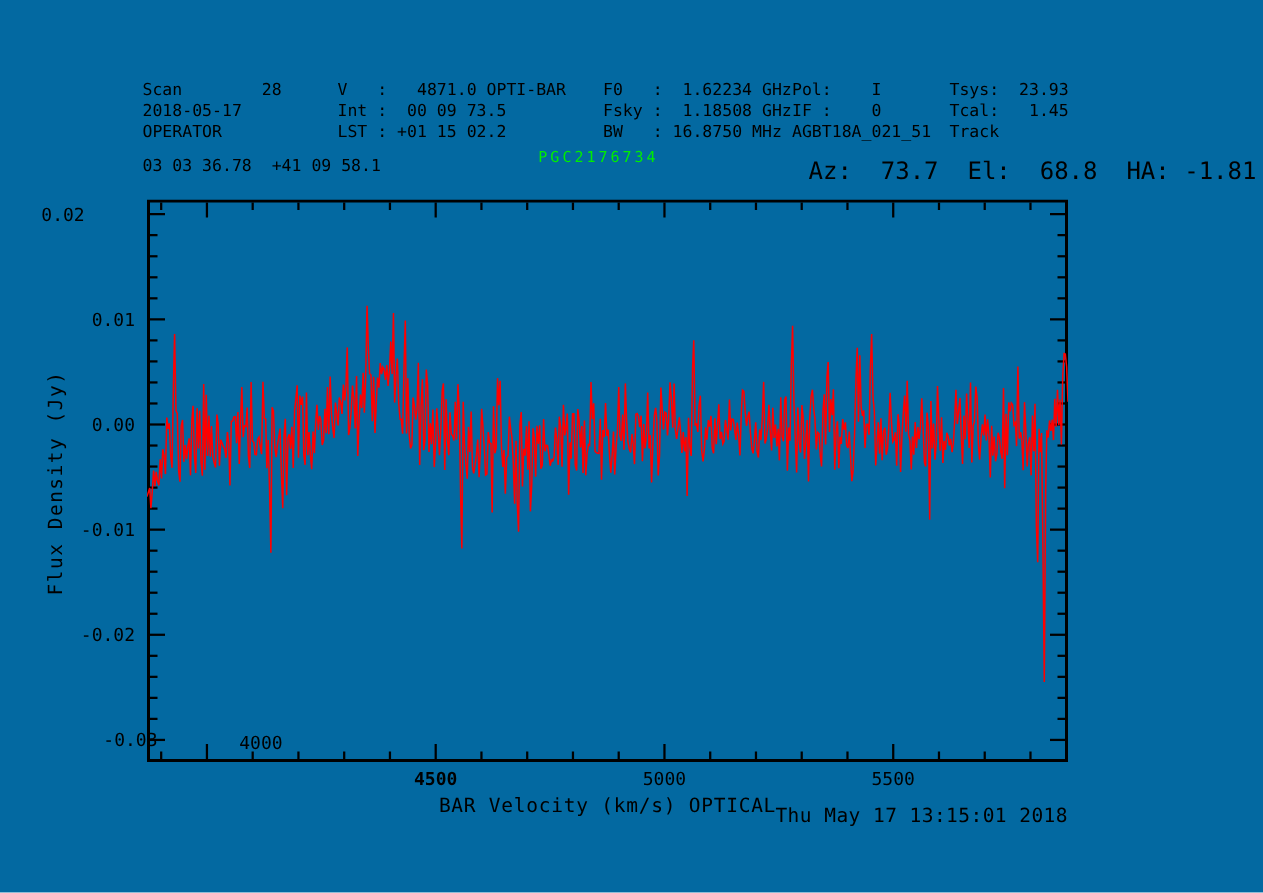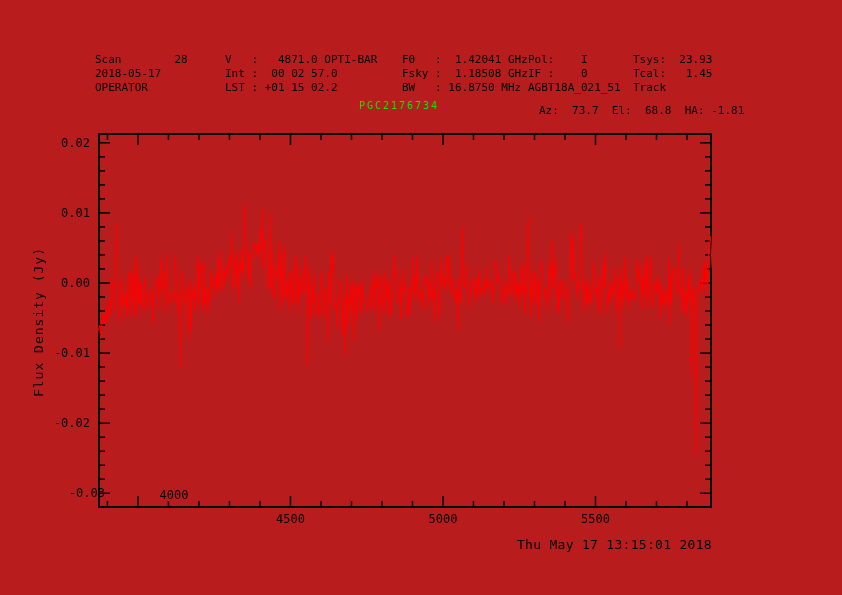--- a/index.html
+++ b/index.html
@@ -1,29 +1,29 @@
 <!DOCTYPE html>
 <html><head>
 <meta charset="utf-8">
 <style>
   * { margin:0; padding:0; box-sizing:border-box; }
   html,body { background:#ffffff; }
   .screen {
-    position:relative; width:842px; height:595px; background:#b91c1c;
+    position:relative; width:842px; height:595px; background:#0369a1;
     color:#000; font-family:"DejaVu Sans Mono", monospace; overflow:hidden;
   }
   .cell { position:absolute; white-space:pre; font-size:11px; line-height:12px; }
   .r1 { top:54px; } .r2 { top:68px; } .r3 { top:82px; }
   .c1 { left:95px; } .c2 { left:225px; } .c3 { left:402px; } .c4 { left:528px; } .c5 { left:633px; }
   .pointing-coords { position:absolute; left:95px; top:104px; font-size:11px; white-space:pre; }
   .source-name {
     position:absolute; left:399px; top:100px; transform:translateX(-50%);
     font-size:10px; letter-spacing:2px; white-space:pre;
   }
-  .azelha { position:absolute; left:539px; top:104px; font-size:11px; white-space:pre; }
+  .azelha { position:absolute; left:539px; top:104px; font-size:16px; white-space:pre; }
   .plot-svg { position:absolute; left:98px; top:133px; }
   .y-axis-title {
     position:absolute; left:38px; top:322px; transform:translate(-50%,-50%) rotate(-90deg);
     white-space:nowrap; font-size:13px; letter-spacing:1px;
   }
   .x-axis-title {
     position:absolute; left:405px; top:530px; transform:translateX(-50%);
     white-space:pre; font-size:13px; letter-spacing:0.5px;
   }
   .tick-label { position:absolute; font-size:12px; white-space:pre; }
@@ -33,36 +33,37 @@
     white-space:pre; letter-spacing:0.3px;
   }
 </style>
 </head>
 <body>
 
 <div class="screen">
 
   <span class="cell r1 c1">Scan        28</span>
   <span class="cell r1 c2">V   :   4871.0 OPTI-BAR</span>
-  <span class="cell r1 c3">F0   :  1.42041 GHz</span>
+  <span class="cell r1 c3">F0   :  1.62234 GHz</span>
   <span class="cell r1 c4">Pol:    I</span>
   <span class="cell r1 c5">Tsys:  23.93</span>
 
   <span class="cell r2 c1">2018-05-17</span>
-  <span class="cell r2 c2">Int :  00 02 57.0</span>
+  <span class="cell r2 c2">Int :  00 09 73.5</span>
   <span class="cell r2 c3">Fsky :  1.18508 GHz</span>
   <span class="cell r2 c4">IF :    0</span>
   <span class="cell r2 c5">Tcal:   1.45</span>
 
   <span class="cell r3 c1">OPERATOR</span>
   <span class="cell r3 c2">LST : +01 15 02.2</span>
   <span class="cell r3 c3">BW   : 16.8750 MHz</span>
   <span class="cell r3 c4">AGBT18A_021_51</span>
   <span class="cell r3 c5">Track</span>
 
+  <span class="pointing-coords">03 03 36.78  +41 09 58.1</span>
   <span class="source-name" style="color: rgb(0, 238, 0);">PGC2176734</span>
   <span class="azelha">Az:  73.7  El:  68.8  HA: -1.81</span>
 
   <svg id="spectrum-svg" class="plot-svg" width="614" height="375" viewBox="0 0 614 375">
       <rect x="1" y="1" width="612" height="373" fill="none" stroke="#000000" stroke-width="2"></rect>
       <line x1="9.455538996522604" y1="2" x2="9.455538996522604" y2="7" stroke="#000000" stroke-width="1.5"></line>
       <line x1="9.455538996522604" y1="373" x2="9.455538996522604" y2="368" stroke="#000000" stroke-width="1.5"></line>
       <line x1="39.957277694982615" y1="2" x2="39.957277694982615" y2="12" stroke="#000000" stroke-width="1.5"></line>
       <line x1="39.957277694982615" y1="373" x2="39.957277694982615" y2="363" stroke="#000000" stroke-width="1.5"></line>
       <line x1="70.45901639344262" y1="2" x2="70.45901639344262" y2="7" stroke="#000000" stroke-width="1.5"></line>
@@ -150,27 +151,28 @@
       <line x1="2" y1="37.850467289719624" x2="7" y2="37.850467289719624" stroke="#000000" stroke-width="1.5"></line>
       <line x1="612" y1="37.850467289719624" x2="607" y2="37.850467289719624" stroke="#000000" stroke-width="1.5"></line>
       <line x1="2" y1="23.831775700934557" x2="7" y2="23.831775700934557" stroke="#000000" stroke-width="1.5"></line>
       <line x1="612" y1="23.831775700934557" x2="607" y2="23.831775700934557" stroke="#000000" stroke-width="1.5"></line>
       <line x1="2" y1="9.813084112149523" x2="12" y2="9.813084112149523" stroke="#000000" stroke-width="1.5"></line>
       <line x1="612" y1="9.813084112149523" x2="602" y2="9.813084112149523" stroke="#000000" stroke-width="1.5"></line>
       <path d="M0.0 198.1L0.9 195.2L1.8 192.3L2.6 205.8L3.5 194.8L4.4 180.7L5.3 191.2L6.1 181.6L7.0 187.6L7.9 190.6L8.8 173.2L9.7 186.0L10.5 166.5L11.4 170.9L12.3 183.0L13.2 145.4L14.1 152.9L14.9 149.2L15.8 170.7L16.7 178.9L17.6 123.5L18.4 89.7L19.3 140.7L20.2 142.6L21.1 181.0L22.0 188.1L22.8 151.0L23.7 147.0L24.6 174.9L25.5 163.7L26.4 172.9L27.2 164.8L28.1 159.2L29.0 183.9L29.9 147.4L30.7 137.5L31.6 171.1L32.5 182.3L33.4 139.1L34.3 166.0L35.1 140.9L36.0 174.8L36.9 184.1L37.8 123.0L38.6 180.2L39.5 130.2L40.4 170.9L41.3 144.1L42.2 171.4L43.0 151.0L43.9 171.6L44.8 175.5L45.7 178.7L46.6 143.4L47.4 149.4L48.3 177.5L49.2 160.2L50.1 162.5L50.9 164.6L51.8 166.2L52.7 172.2L53.6 155.1L54.5 162.6L55.3 190.6L56.2 147.8L57.1 147.7L58.0 144.8L58.9 144.8L59.7 162.4L60.6 141.7L61.5 176.4L62.4 146.7L63.2 125.0L64.1 158.5L65.0 150.9L65.9 151.3L66.8 138.7L67.6 171.0L68.5 179.0L69.4 121.7L70.3 161.0L71.2 161.7L72.0 169.9L72.9 170.2L73.8 159.8L74.7 158.3L75.5 164.8L76.4 169.8L77.3 121.5L78.2 145.9L79.1 146.3L79.9 179.2L80.8 160.3L81.7 193.4L82.6 235.5L83.4 138.5L84.3 140.7L85.2 165.3L86.1 171.7L87.0 163.5L87.8 158.5L88.7 152.7L89.6 182.8L90.5 205.8L91.4 156.8L92.2 146.2L93.1 197.1L94.0 158.9L94.9 156.5L95.7 166.3L96.6 151.5L97.5 179.0L98.4 140.3L99.3 132.5L100.1 123.8L101.0 172.2L101.9 130.7L102.8 136.9L103.7 131.4L104.5 170.2L105.4 177.0L106.3 128.6L107.2 170.5L108.0 155.0L108.9 170.0L109.8 179.8L110.7 154.7L111.6 169.1L112.4 149.7L113.3 136.8L114.2 153.7L115.1 144.3L115.9 146.9L116.8 163.7L117.7 160.8L118.6 139.6L119.5 155.8L120.3 125.0L121.2 156.5L122.1 118.0L123.0 143.2L123.9 152.9L124.7 158.9L125.6 135.4L126.5 142.6L127.4 150.7L128.2 132.0L129.1 134.9L130.0 143.0L130.9 123.4L131.8 133.9L132.6 125.2L133.5 98.6L134.4 157.0L135.3 152.0L136.2 139.9L137.0 124.0L137.9 133.0L138.8 152.6L139.7 117.7L140.5 171.0L141.4 147.0L142.3 130.1L143.2 139.0L144.1 115.5L144.9 142.1L145.8 118.8L146.7 70.8L147.6 99.9L148.4 116.0L149.3 117.0L150.2 147.9L151.1 118.2L152.0 155.6L152.8 136.7L153.7 118.7L154.6 125.5L155.5 109.0L156.4 116.5L157.2 111.7L158.1 113.2L159.0 120.3L159.9 110.3L160.7 124.3L161.6 114.1L162.5 94.7L163.4 116.4L164.3 75.7L165.1 135.4L166.0 118.3L166.9 106.0L167.8 135.8L168.7 146.5L169.5 146.5L170.4 156.1L171.3 113.5L172.2 80.6L173.0 156.0L173.9 119.2L174.8 156.8L175.7 166.0L176.6 163.7L177.4 132.0L178.3 138.1L179.2 146.8L180.1 137.9L180.9 108.9L181.8 177.0L182.7 138.7L183.6 119.9L184.5 167.1L185.3 160.9L186.2 113.4L187.1 124.0L188.0 168.3L188.9 149.2L189.7 163.2L190.6 140.0L191.5 178.4L192.4 162.4L193.2 139.2L194.1 154.2L195.0 170.5L195.9 152.3L196.8 127.6L197.6 122.6L198.5 180.4L199.4 133.2L200.3 160.4L201.2 170.5L202.0 141.9L202.9 156.5L203.8 157.4L204.7 160.7L205.5 134.9L206.4 160.0L207.3 123.1L208.2 141.4L209.1 198.5L209.9 232.7L210.8 134.9L211.7 163.5L212.6 177.0L213.5 186.1L214.3 151.6L215.2 168.3L216.1 141.3L217.0 178.4L217.8 182.6L218.7 177.1L219.6 170.2L220.5 160.0L221.4 185.2L222.2 168.3L223.1 139.5L224.0 152.1L224.9 166.2L225.7 183.7L226.6 183.1L227.5 155.0L228.4 162.2L229.3 162.7L230.1 208.6L231.0 137.9L231.9 169.2L232.8 165.6L233.7 119.1L234.5 137.1L235.4 120.8L236.3 164.6L237.2 178.3L238.0 167.0L238.9 196.2L239.8 172.0L240.7 170.8L241.6 144.8L242.4 152.5L243.3 158.5L244.2 176.1L245.1 202.8L246.0 160.8L246.8 201.7L247.7 221.5L248.6 150.2L249.5 141.7L250.3 191.3L251.2 166.2L252.1 170.8L253.0 151.1L253.9 180.1L254.7 147.8L255.6 207.9L256.5 190.0L257.4 152.5L258.2 158.9L259.1 184.8L260.0 150.9L260.9 163.0L261.8 150.6L262.6 179.5L263.5 177.3L264.4 146.3L265.3 167.9L266.2 163.8L267.0 164.0L267.9 170.0L268.8 177.5L269.7 173.5L270.5 174.4L271.4 171.9L272.3 152.1L273.2 159.7L274.1 176.9L274.9 144.8L275.8 152.1L276.7 178.2L277.6 136.9L278.5 157.3L279.3 153.0L280.2 142.7L281.1 196.9L282.0 161.9L282.8 172.8L283.7 142.9L284.6 142.9L285.5 176.9L286.4 180.7L287.2 139.7L288.1 147.5L289.0 165.3L289.9 151.0L290.7 182.4L291.6 147.4L292.5 183.9L293.4 169.4L294.3 163.4L295.1 163.9L296.0 121.7L296.9 146.5L297.8 135.8L298.7 167.8L299.5 168.7L300.4 169.1L301.3 169.2L302.2 146.2L303.0 186.8L303.9 153.7L304.8 158.4L305.7 135.7L306.6 157.6L307.4 153.4L308.3 169.8L309.2 182.2L310.1 170.6L311.0 154.7L311.8 183.4L312.7 165.4L313.6 155.0L314.5 125.0L315.3 157.4L316.2 160.9L317.1 143.3L318.0 166.8L318.9 122.6L319.7 146.2L320.6 161.4L321.5 166.2L322.4 168.6L323.3 156.3L324.1 162.5L325.0 176.4L325.9 143.1L326.8 142.7L327.6 144.5L328.5 151.7L329.4 144.1L330.3 174.5L331.2 149.7L332.0 166.0L332.9 158.5L333.8 128.7L334.7 166.0L335.5 157.1L336.4 188.7L337.3 162.4L338.2 144.1L339.1 138.9L339.9 147.2L340.8 184.0L341.7 170.5L342.6 125.4L343.5 139.8L344.3 153.3L345.2 141.8L346.1 142.5L347.0 157.3L347.8 146.0L348.7 121.8L349.6 133.3L350.5 152.1L351.4 122.6L352.2 153.2L353.1 159.6L354.0 152.3L354.9 145.2L355.8 155.4L356.6 169.0L357.5 155.0L358.4 167.9L359.3 158.3L360.1 197.6L361.0 145.5L361.9 164.9L362.8 171.0L363.7 112.3L364.5 93.9L365.4 150.3L366.3 149.7L367.2 154.9L368.0 137.5L368.9 130.8L369.8 167.6L370.7 174.6L371.6 166.3L372.4 151.9L373.3 160.2L374.2 147.1L375.1 151.5L376.0 144.3L376.8 165.4L377.7 169.2L378.6 145.9L379.5 163.2L380.3 151.6L381.2 136.5L382.1 159.7L383.0 154.9L383.9 163.0L384.7 161.2L385.6 147.0L386.5 152.9L387.4 160.1L388.3 133.3L389.1 153.9L390.0 146.4L390.9 146.7L391.8 153.8L392.6 160.3L393.5 148.7L394.4 156.7L395.3 170.7L396.2 142.5L397.0 127.1L397.9 127.9L398.8 141.8L399.7 151.0L400.5 144.9L401.4 141.4L402.3 155.4L403.2 165.7L404.1 169.2L404.9 161.5L405.8 148.5L406.7 167.8L407.6 172.0L408.5 153.3L409.3 160.5L410.2 145.7L411.1 121.6L412.0 162.6L412.8 160.1L413.7 152.6L414.6 136.9L415.5 154.6L416.4 167.3L417.2 138.8L418.1 159.0L419.0 150.1L419.9 164.6L420.8 152.9L421.6 173.9L422.5 131.9L423.4 158.0L424.3 161.2L425.1 133.8L426.0 131.3L426.9 180.9L427.8 152.0L428.7 160.9L429.5 112.4L430.4 84.1L431.3 135.9L432.2 160.0L433.1 182.0L433.9 138.7L434.8 161.6L435.7 168.7L436.6 137.0L437.4 145.1L438.3 172.9L439.2 161.5L440.1 147.0L441.0 188.0L441.8 146.6L442.7 131.5L443.6 126.8L444.5 139.5L445.3 146.6L446.2 166.6L447.1 155.2L448.0 156.0L448.9 171.5L449.7 178.0L450.6 141.9L451.5 129.8L452.4 163.3L453.3 118.2L454.1 108.4L455.0 155.0L455.9 133.0L456.8 143.8L457.6 126.5L458.5 180.1L459.4 155.3L460.3 147.9L461.2 179.2L462.0 158.2L462.9 163.0L463.8 146.4L464.7 153.6L465.6 148.6L466.4 163.7L467.3 165.7L468.2 154.7L469.1 173.2L469.9 187.8L470.8 180.1L471.7 156.8L472.6 121.1L473.5 98.8L474.3 148.1L475.2 103.9L476.1 138.6L477.0 144.3L477.8 140.6L478.7 165.6L479.6 150.0L480.5 149.9L481.4 156.9L482.2 113.7L483.1 89.7L484.0 132.2L484.9 141.0L485.8 177.3L486.6 165.2L487.5 148.5L488.4 169.4L489.3 145.8L490.1 173.8L491.0 154.6L491.9 152.1L492.8 170.2L493.7 165.8L494.5 152.3L495.4 128.9L496.3 148.1L497.2 161.6L498.1 159.9L498.9 155.2L499.8 177.5L500.7 143.1L501.6 151.2L502.4 181.7L503.3 157.1L504.2 142.0L505.1 130.7L506.0 154.8L506.8 120.9L507.7 156.6L508.6 160.5L509.5 179.9L510.3 158.1L511.2 170.1L512.1 148.3L513.0 165.6L513.9 151.7L514.7 159.7L515.6 151.6L516.5 132.5L517.4 153.6L518.3 175.3L519.1 178.0L520.0 142.1L520.9 151.0L521.8 213.5L522.6 134.3L523.5 166.0L524.4 149.4L525.3 173.4L526.2 162.7L527.0 124.3L527.9 146.8L528.8 167.5L529.7 145.2L530.6 175.7L531.4 160.9L532.3 166.9L533.2 155.5L534.1 157.9L534.9 164.0L535.8 159.5L536.7 168.5L537.6 162.5L538.5 146.1L539.3 126.8L540.2 149.6L541.1 141.1L542.0 132.4L542.8 156.3L543.7 176.3L544.6 144.1L545.5 159.9L546.4 129.3L547.2 145.3L548.1 165.7L549.0 122.0L549.9 175.3L550.8 150.6L551.6 148.2L552.5 124.7L553.4 132.4L554.3 163.8L555.1 173.4L556.0 159.3L556.9 149.9L557.8 157.3L558.7 143.4L559.5 160.7L560.4 146.6L561.3 158.0L562.2 185.3L563.1 150.9L563.9 170.8L564.8 158.1L565.7 174.5L566.6 169.4L567.4 155.5L568.3 158.7L569.2 168.1L570.1 172.9L571.0 125.6L571.8 192.5L572.7 142.8L573.6 170.5L574.5 135.3L575.4 141.2L576.2 135.6L577.1 136.9L578.0 150.3L578.9 148.7L579.7 164.4L580.6 111.4L581.5 159.4L582.4 155.0L583.3 161.3L584.1 180.5L585.0 135.1L585.9 155.1L586.8 178.0L587.6 162.7L588.5 158.6L589.4 183.9L590.3 144.0L591.2 167.8L592.0 136.2L592.9 217.2L593.8 241.8L594.7 152.9L595.6 168.4L596.4 155.7L597.3 235.1L598.2 321.7L599.1 193.4L599.9 153.8L600.8 158.7L601.7 147.3L602.6 154.3L603.5 146.7L604.3 160.4L605.2 132.8L606.1 151.4L607.0 126.8L607.9 150.4L608.7 133.4L609.6 163.4L610.5 117.5L611.4 102.7L612.2 103.0L613.1 111.5L614.0 134.8" fill="none" stroke="#ff0000" stroke-width="1"></path>
     </svg>
 
   <span class="y-axis-title">Flux Density (Jy)</span>
+  <span class="x-axis-title">BAR Velocity (km/s) OPTICAL</span>
 
   <div id="tick-labels">
       <span class="tick-label" style="left: 137.957px; top: 488px; transform: translateX(-50%); margin-left: 36px;">4000</span>
-      <span class="tick-label" style="left: 290.466px; top: 512px; transform: translateX(-50%);">4500</span>
+      <span class="tick-label" style="left: 290.466px; top: 512px; transform: translateX(-50%); font-weight: bold;">4500</span>
       <span class="tick-label" style="left: 442.975px; top: 512px; transform: translateX(-50%);">5000</span>
       <span class="tick-label" style="left: 595.483px; top: 512px; transform: translateX(-50%);">5500</span>
-      <span class="tick-label y-tick" style="left: 30px; top: 135.813px;">0.02</span>
+      <span class="tick-label y-tick" style="left: 12px; top: 135.813px; text-align: center;">0.02</span>
       <span class="tick-label y-tick" style="left: 30px; top: 205.907px;">0.01</span>
       <span class="tick-label y-tick" style="left: 30px; top: 276px;">0.00</span>
       <span class="tick-label y-tick" style="left: 30px; top: 346.093px;">-0.01</span>
       <span class="tick-label y-tick" style="left: 30px; top: 416.187px;">-0.02</span>
       <span class="tick-label y-tick" style="left: 45px; top: 486.28px;">-0.03</span>
     </div>
 
   <span class="timestamp">Thu May 17 13:15:01 2018</span>
 </div>
 

